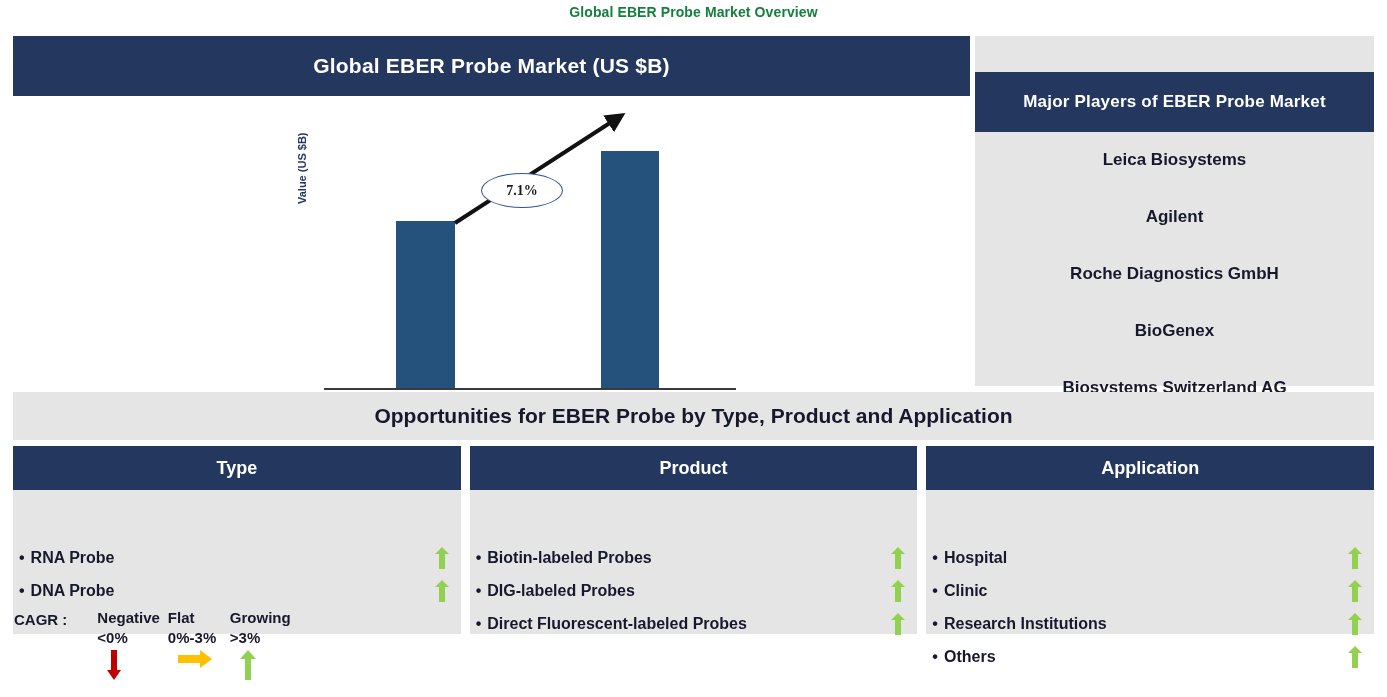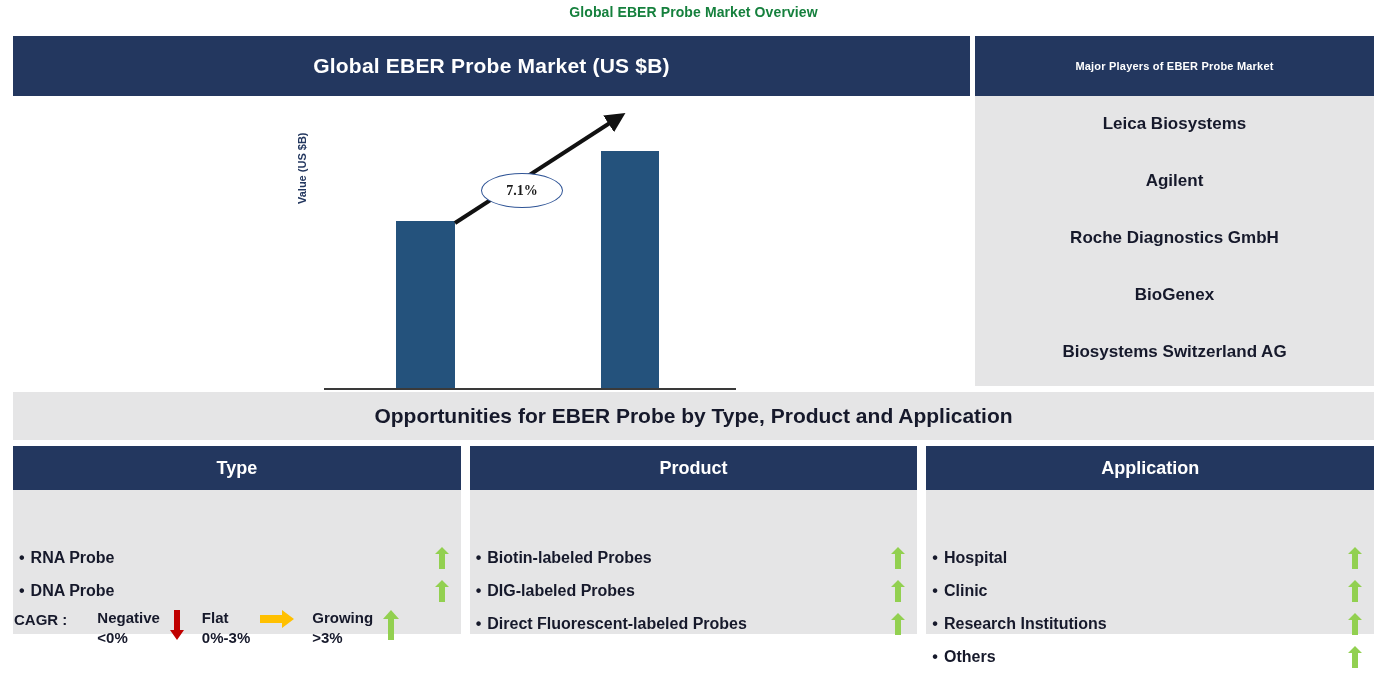--- a/index.html
+++ b/index.html
@@ -56,21 +56,22 @@
   }
   .players-panel {
     position: absolute;
     left: 962px;
     top: 0;
     width: 399px;
     height: 350px;
     background: #e5e5e6;
   }
   .players-panel .panel-header {
-    font-size: 11px;
+    font-size: 17px;
+    margin-top: 36px;
   }
   .players-list {
     padding: 18px 10px 10px 10px;
     text-align: center;
   }
   .player-item {
     font-size: 17px;
     font-weight: bold;
     color: #16192b;
     margin: 0 0 37px 0;
@@ -234,20 +235,21 @@
     font-weight: bold;
     color: #16192b;
     margin-right: 30px;
     line-height: 20px;
     padding-top: 2px;
   }
   .legend-entry {
     display: flex;
     align-items: flex-start;
     margin-right: 8px;
+    flex-direction: column;
   }
   .legend-text {
     font-size: 15px;
     font-weight: bold;
     color: #16192b;
     line-height: 20px;
     white-space: nowrap;
   }
   .legend-text .l2 { display: block; }
   .legend-icon {

